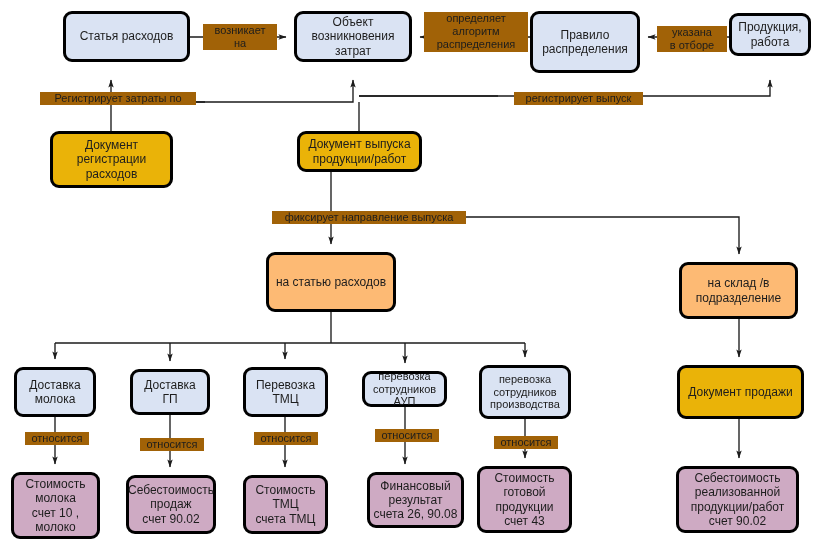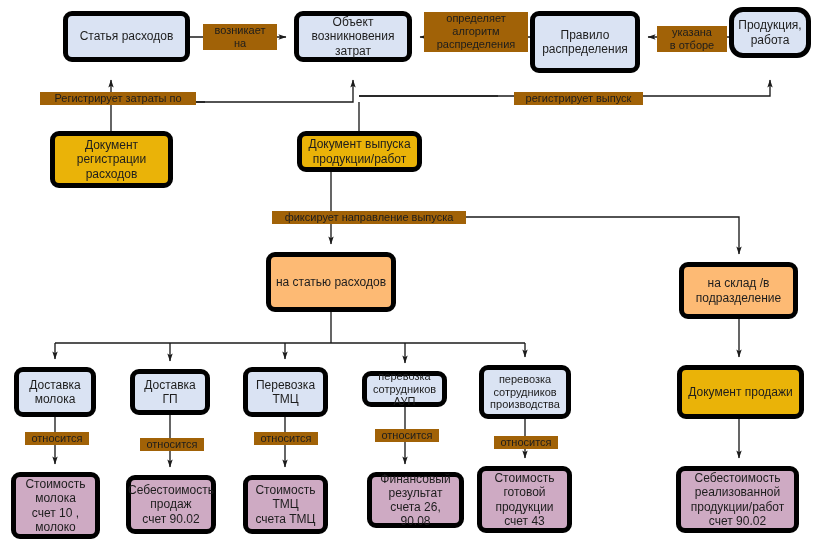--- a/index.html
+++ b/index.html
@@ -18,21 +18,21 @@
   #edges {
     position: absolute;
     left: 0;
     top: 0;
     width: 821px;
     height: 551px;
   }
   .node {
     position: absolute;
     box-sizing: border-box;
-    border: 5px solid #000000;
+    border: 3px solid #000000;
     border-radius: 9px;
     display: flex;
     align-items: center;
     justify-content: center;
     text-align: center;
     color: #1d1d1d;
     line-height: 1.18;
     z-index: 2;
   }
   .node span {
@@ -115,21 +115,21 @@
       </div>
       <div class="node fill-blue" style="left: 294px; top: 11px; width: 118px; height: 51px; font-size: 12px;">
         <span>Объект
 возникновения
 затрат</span>
       </div>
       <div class="node fill-blue" style="left: 530px; top: 11px; width: 110px; height: 62px; font-size: 12px;">
         <span>Правило
 распределения</span>
       </div>
-      <div class="node fill-blue" style="left: 729px; top: 7px; width: 82px; height: 51px; font-size: 12px; border-radius: 14px;">
+      <div class="node fill-blue" style="left: 729px; top: 13px; width: 82px; height: 43px; font-size: 12px;">
         <span>Продукция,
 работа</span>
       </div>
       <div class="node fill-green" style="left: 50px; top: 131px; width: 123px; height: 57px; font-size: 12px;">
         <span>Документ
 регистрации
 расходов</span>
       </div>
       <div class="node fill-green" style="left: 297px; top: 131px; width: 125px; height: 41px; font-size: 12px;">
         <span>Документ выпуска

